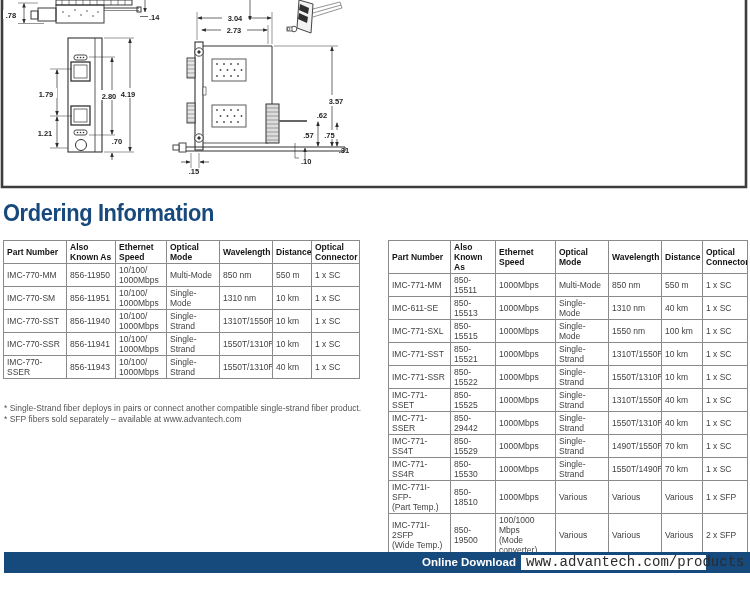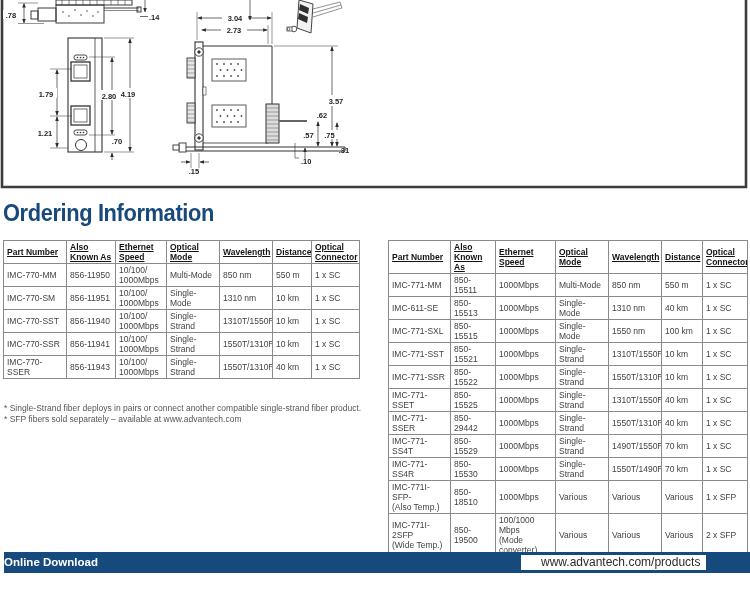--- a/index.html
+++ b/index.html
@@ -14,29 +14,29 @@
       color:#17497d;letter-spacing:-0.4px;transform:scaleX(.95);transform-origin:left;white-space:nowrap;}
   
   .tbl{position:absolute;border-collapse:collapse;table-layout:fixed;}
   .tbl-left{left:3px;top:240px;width:357px;}
   .tbl-right{left:388px;top:240px;width:359px;}
   .tbl th,.tbl td{border:1px solid #8a8a8a;padding:1px 3px;font-size:8.5px;line-height:1.18;
       vertical-align:middle;text-align:left;white-space:pre-line;overflow:hidden;}
   .tbl th{font-weight:bold;color:#141414;}
   .tbl td{color:#424242;}
   .tbl-left td{height:20px;}
-  .tbl th{height:20px;text-decoration:underline;}
+  .tbl th{height:20px;}
   
   .footnotes{position:absolute;left:4px;top:403px;font-size:8.5px;color:#565656;line-height:11px;}
   
   .footer-bar{position:absolute;left:4px;top:552px;width:746px;height:21px;background:#16497c;}
   .footer-label{position:absolute;left:0;top:0;width:512px;height:21px;line-height:21px;
-      color:#fff;font-weight:bold;font-size:11.5px;}
+      text-align:right;color:#fff;font-weight:bold;font-size:11.5px;}
   .footer-url-box{position:absolute;left:517px;top:3px;width:185px;height:15px;background:#fff;}
-  .footer-url{display:block;font-size:12px;color:#2b2b2b;line-height:15px;padding-left:20px;white-space:nowrap;}
+  .footer-url{display:block;font-size:14px;color:#2b2b2b;line-height:15px;padding-left:5px;white-space:nowrap;font-family:Liberation Mono, monospace;}
 </style>
 </head>
 <body>
 
 <div class="drawing-area">
 <svg width="750" height="192" viewBox="0 0 750 192">
   <defs>
     <marker id="ar" viewBox="0 0 10 10" refX="9" refY="5" markerWidth="6.5" markerHeight="6.5" orient="auto-start-reverse">
       <path d="M0,1 L10,5 L0,9 z" fill="#2c2c2c"></path>
     </marker>
@@ -401,21 +401,21 @@
         <td>IMC-771-SS4R</td>
         <td>850-15530</td>
         <td>1000Mbps</td>
         <td>Single-Strand</td>
         <td>1550T/1490R</td>
         <td>70 km</td>
         <td>1 x SC</td>
       </tr>
       <tr>
         <td>IMC-771I-SFP-
-(Also Temp.)</td>
+(Part Temp.)</td>
         <td>850-18510</td>
         <td>1000Mbps</td>
         <td>Various</td>
         <td>Various</td>
         <td>Various</td>
         <td>1 x SFP</td>
       </tr>
       <tr>
         <td>IMC-771I-2SFP
 (Wide Temp.)</td>

